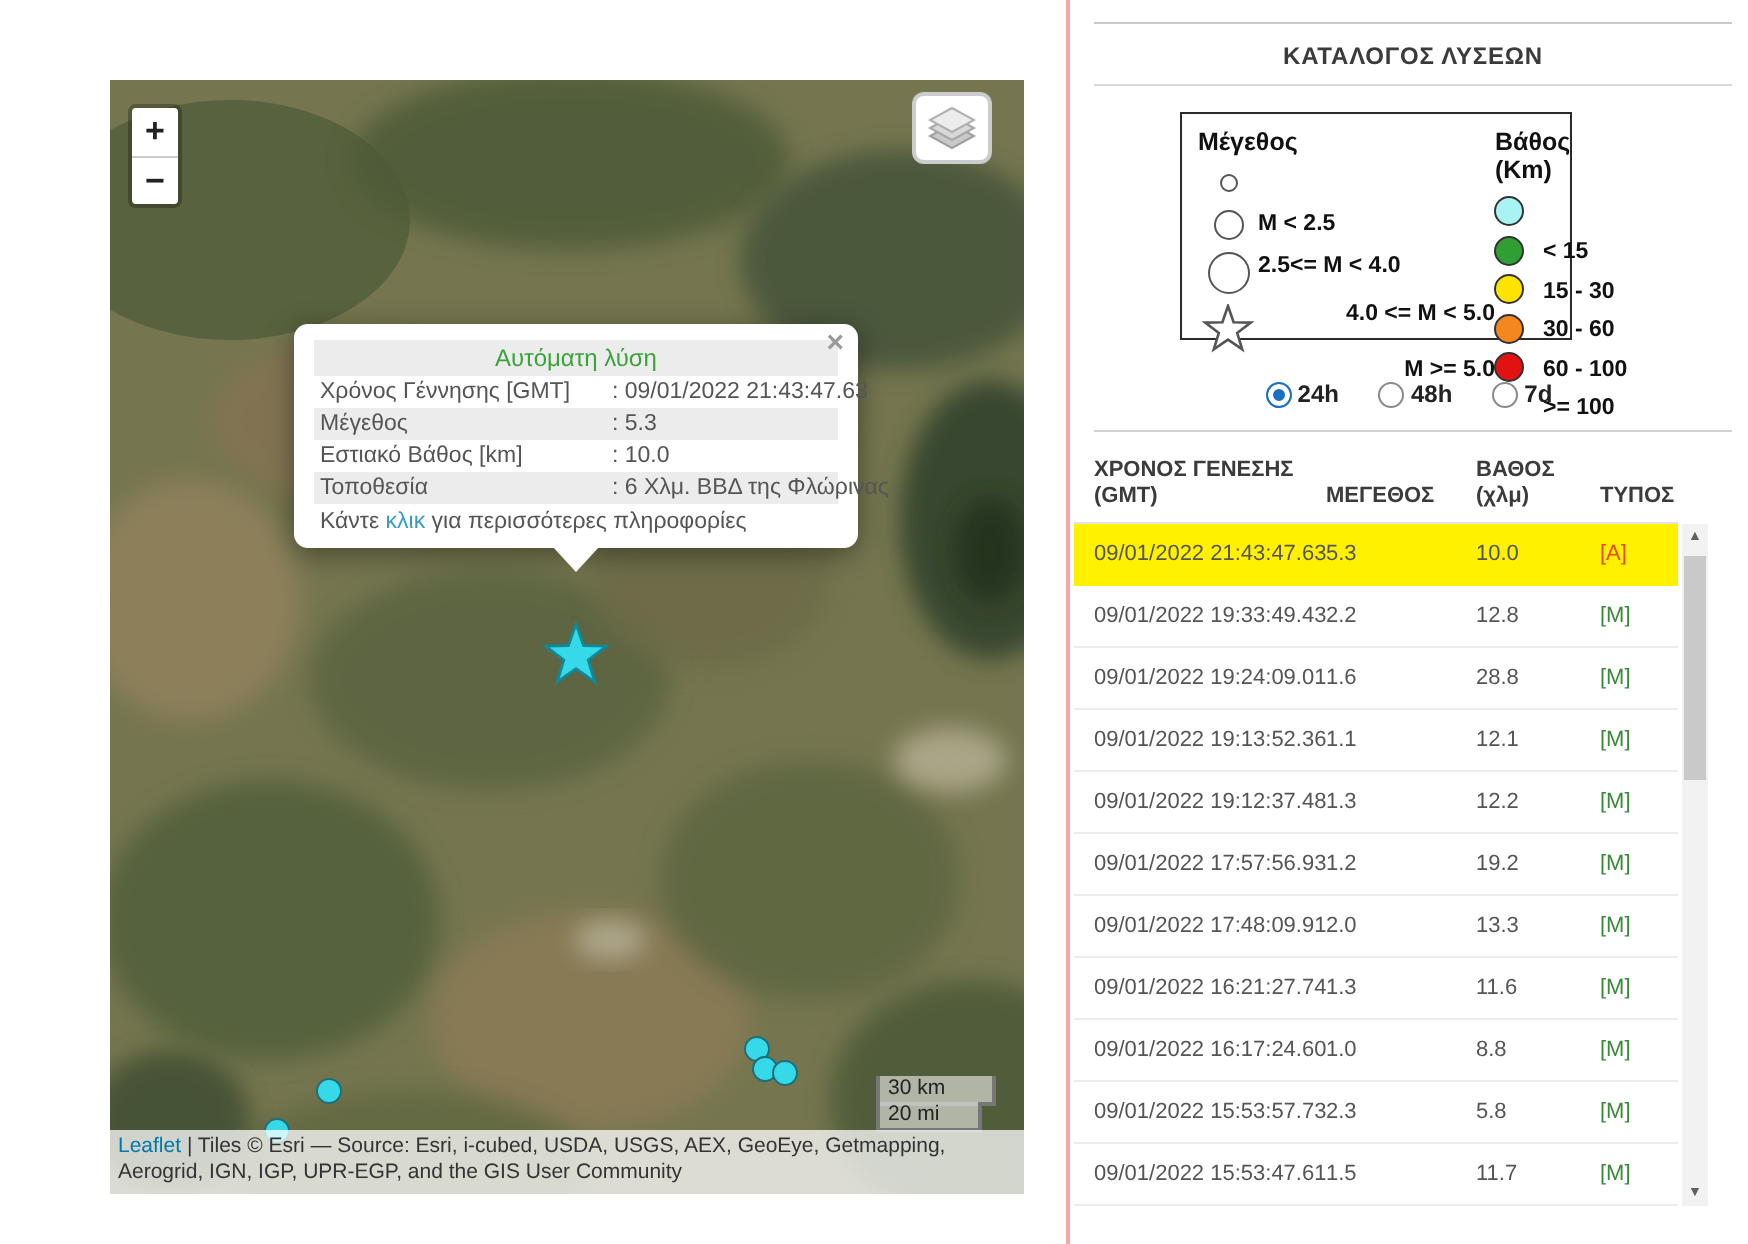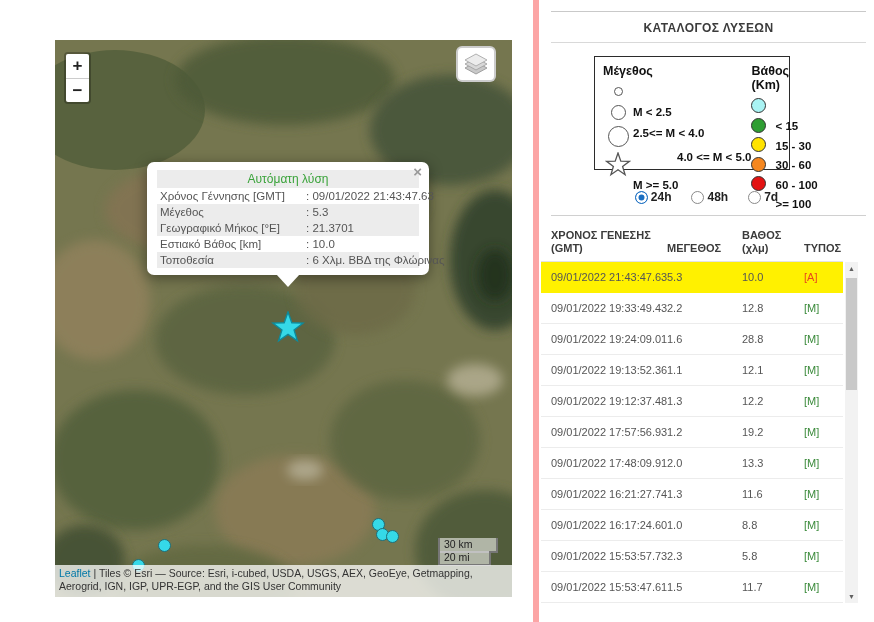--- a/index.html
+++ b/index.html
@@ -51,21 +51,21 @@
   .scale-bar.mi { width:53px; border-top:none; margin-top:-2px; }
 
   
   .attrib { position:absolute; left:0; right:0; bottom:0; z-index:25;
             background:rgba(255,255,255,0.75); font-size:10.5px; color:#333;
             padding:2px 6px 3px 4px; line-height:1.3; }
   .attrib a { color:#0078A8; text-decoration:none; cursor:pointer; }
 
   
   .panel { position:absolute; left:533px; top:0; width:341px; height:622px;
-           border-left:6px solid #fca5a5; background:#fff; }
+           border-left:2px solid #fca5a5; background:#fff; }
   .panel-header { position:absolute; left:12px; right:8px; top:11px; height:32px;
                   border-top:1px solid #c9c9c9; border-bottom:1px solid #d9d9d9;
                   text-align:center; line-height:32px; font-size:12px; font-weight:bold;
                   color:#3b3b3b; letter-spacing:0.4px; }
 
   .legend { position:absolute; left:55px; top:56px; width:196px; height:114px;
             border:1px solid #2b2b2b; background:#fff; display:flex; padding:7px 4px 4px 8px; }
   .legend-col { flex:1; }
   .legend-title { font-size:12.5px; font-weight:bold; color:#111; margin-bottom:4px; }
   .mag-item { display:flex; align-items:center; }
@@ -168,33 +168,30 @@
     <div class="popup-title">Αυτόματη λύση</div>
     <div id="popup-rows">
         <div class="popup-row">
           <span>Χρόνος Γέννησης [GMT]</span>
           <span>: 09/01/2022 21:43:47.63</span>
         </div>
         <div class="popup-row alt">
           <span>Μέγεθος</span>
           <span>: 5.3</span>
         </div>
-        <div class="popup-row alt">
-          <span>Γεωγραφικό Μήκος [°E]</span>
-          <span>: 21.3701</span>
-        </div>
         <div class="popup-row">
           <span>Εστιακό Βάθος [km]</span>
           <span>: 10.0</span>
         </div>
         <div class="popup-row alt">
           <span>Τοποθεσία</span>
           <span>: 6 Χλμ. ΒΒΔ της Φλώρινας</span>
         </div>
       </div>
+    <div class="popup-footer"><span>Κάντε </span><a>κλικ</a><span> για περισσότερες πληροφορίες</span></div>
     <div class="popup-tail"></div>
   </div>
 
   <div class="scale">
     <div class="scale-bar km">30 km</div>
     <div class="scale-bar mi">20 mi</div>
   </div>
 
   <div class="attrib"><a>Leaflet</a><span> | Tiles © Esri — Source: Esri, i-cubed, USDA, USGS, AEX, GeoEye, Getmapping, Aerogrid, IGN, IGP, UPR-EGP, and the GIS User Community</span></div>
 </div>
@@ -217,21 +214,21 @@
               <span class="mag-circle" style="width: 15px; height: 15px;"></span>
             </span>
             <span class="mag-label">2.5&lt;= M &lt; 4.0</span>
           </div>
           <div class="mag-item" style="height: 26px; gap: 44px;">
             <span class="mag-sym">
               <span class="mag-circle" style="width: 21px; height: 21px;"></span>
             </span>
             <span class="mag-label">4.0 &lt;= M &lt; 5.0</span>
           </div>
-          <div class="mag-item" style="height: 31px;">
+          <div class="mag-item" style="height: 31px; justify-content: space-between;">
             <span class="mag-sym">
               <svg width="26" height="25" viewBox="0 0 26 25">
                 <polygon points="13,1 15.8,9.1 24.4,9.3 17.6,14.5 20.1,22.7 13,17.8 5.9,22.7 8.4,14.5 1.6,9.3 10.2,9.1" fill="#fff" stroke="#555" stroke-width="1.3"></polygon>
               </svg>
             </span>
             <span class="mag-label">M &gt;= 5.0</span>
           </div>
         </div>
     </div>
     <div class="legend-col">

